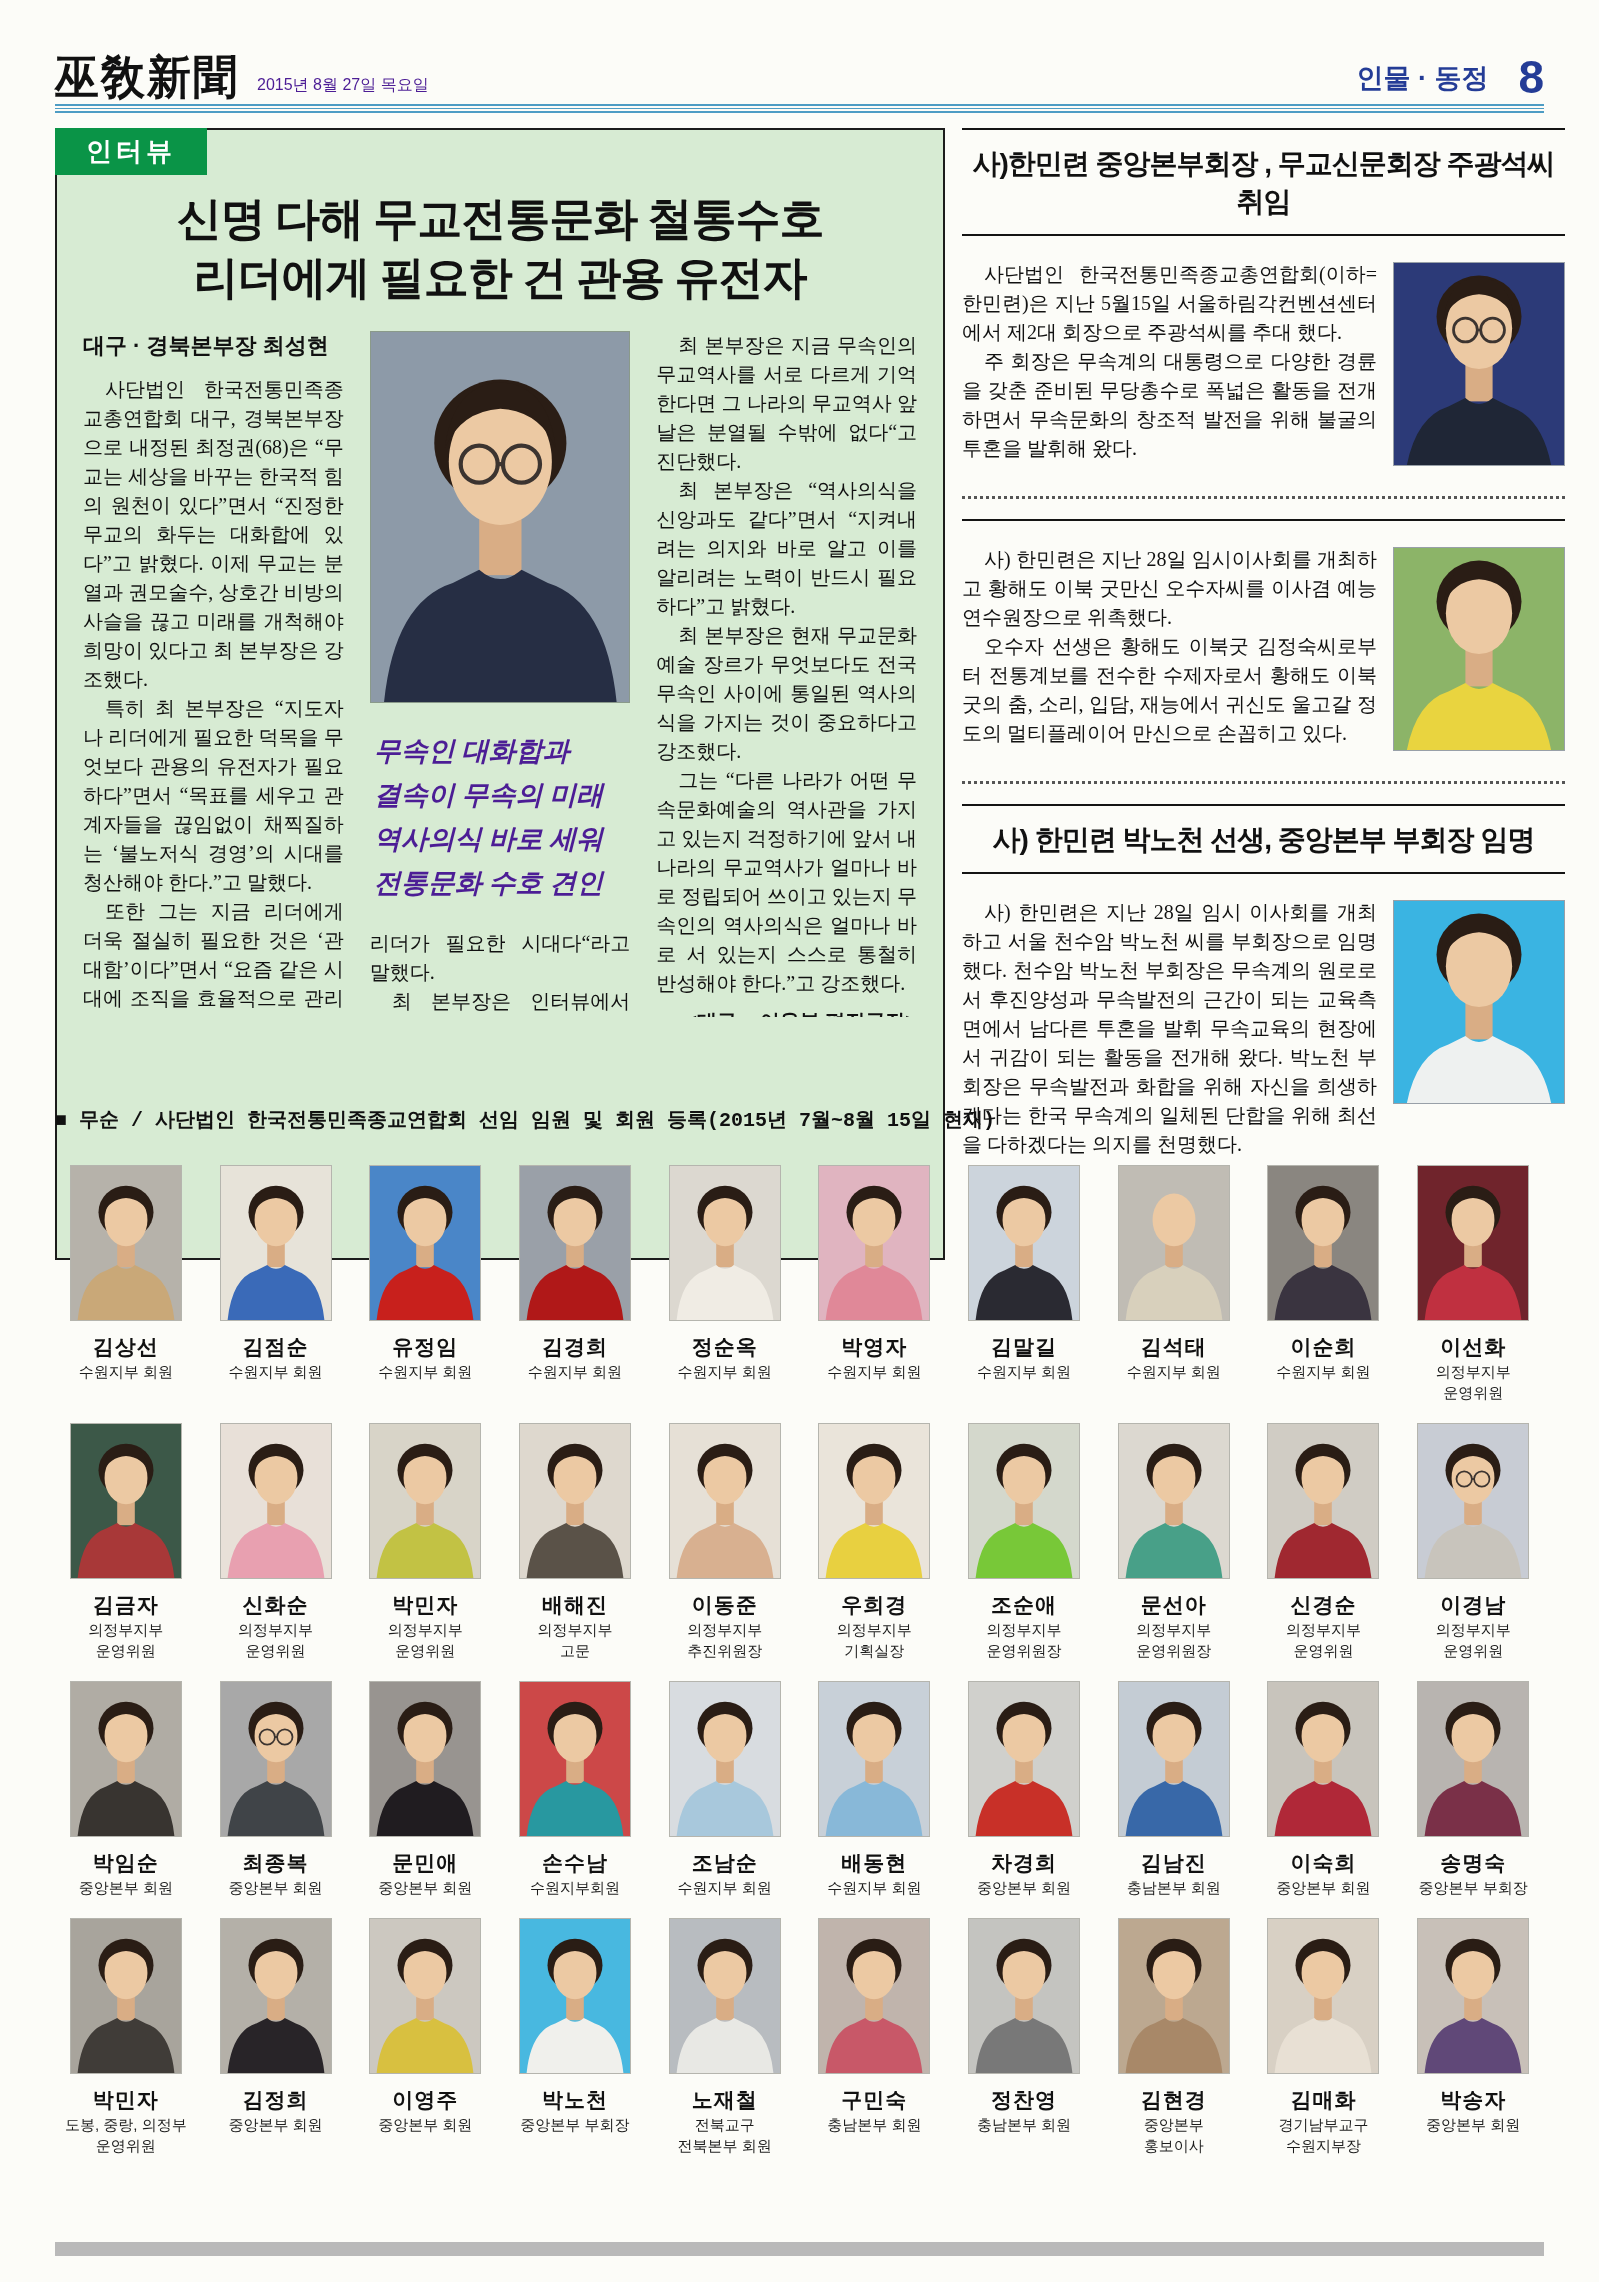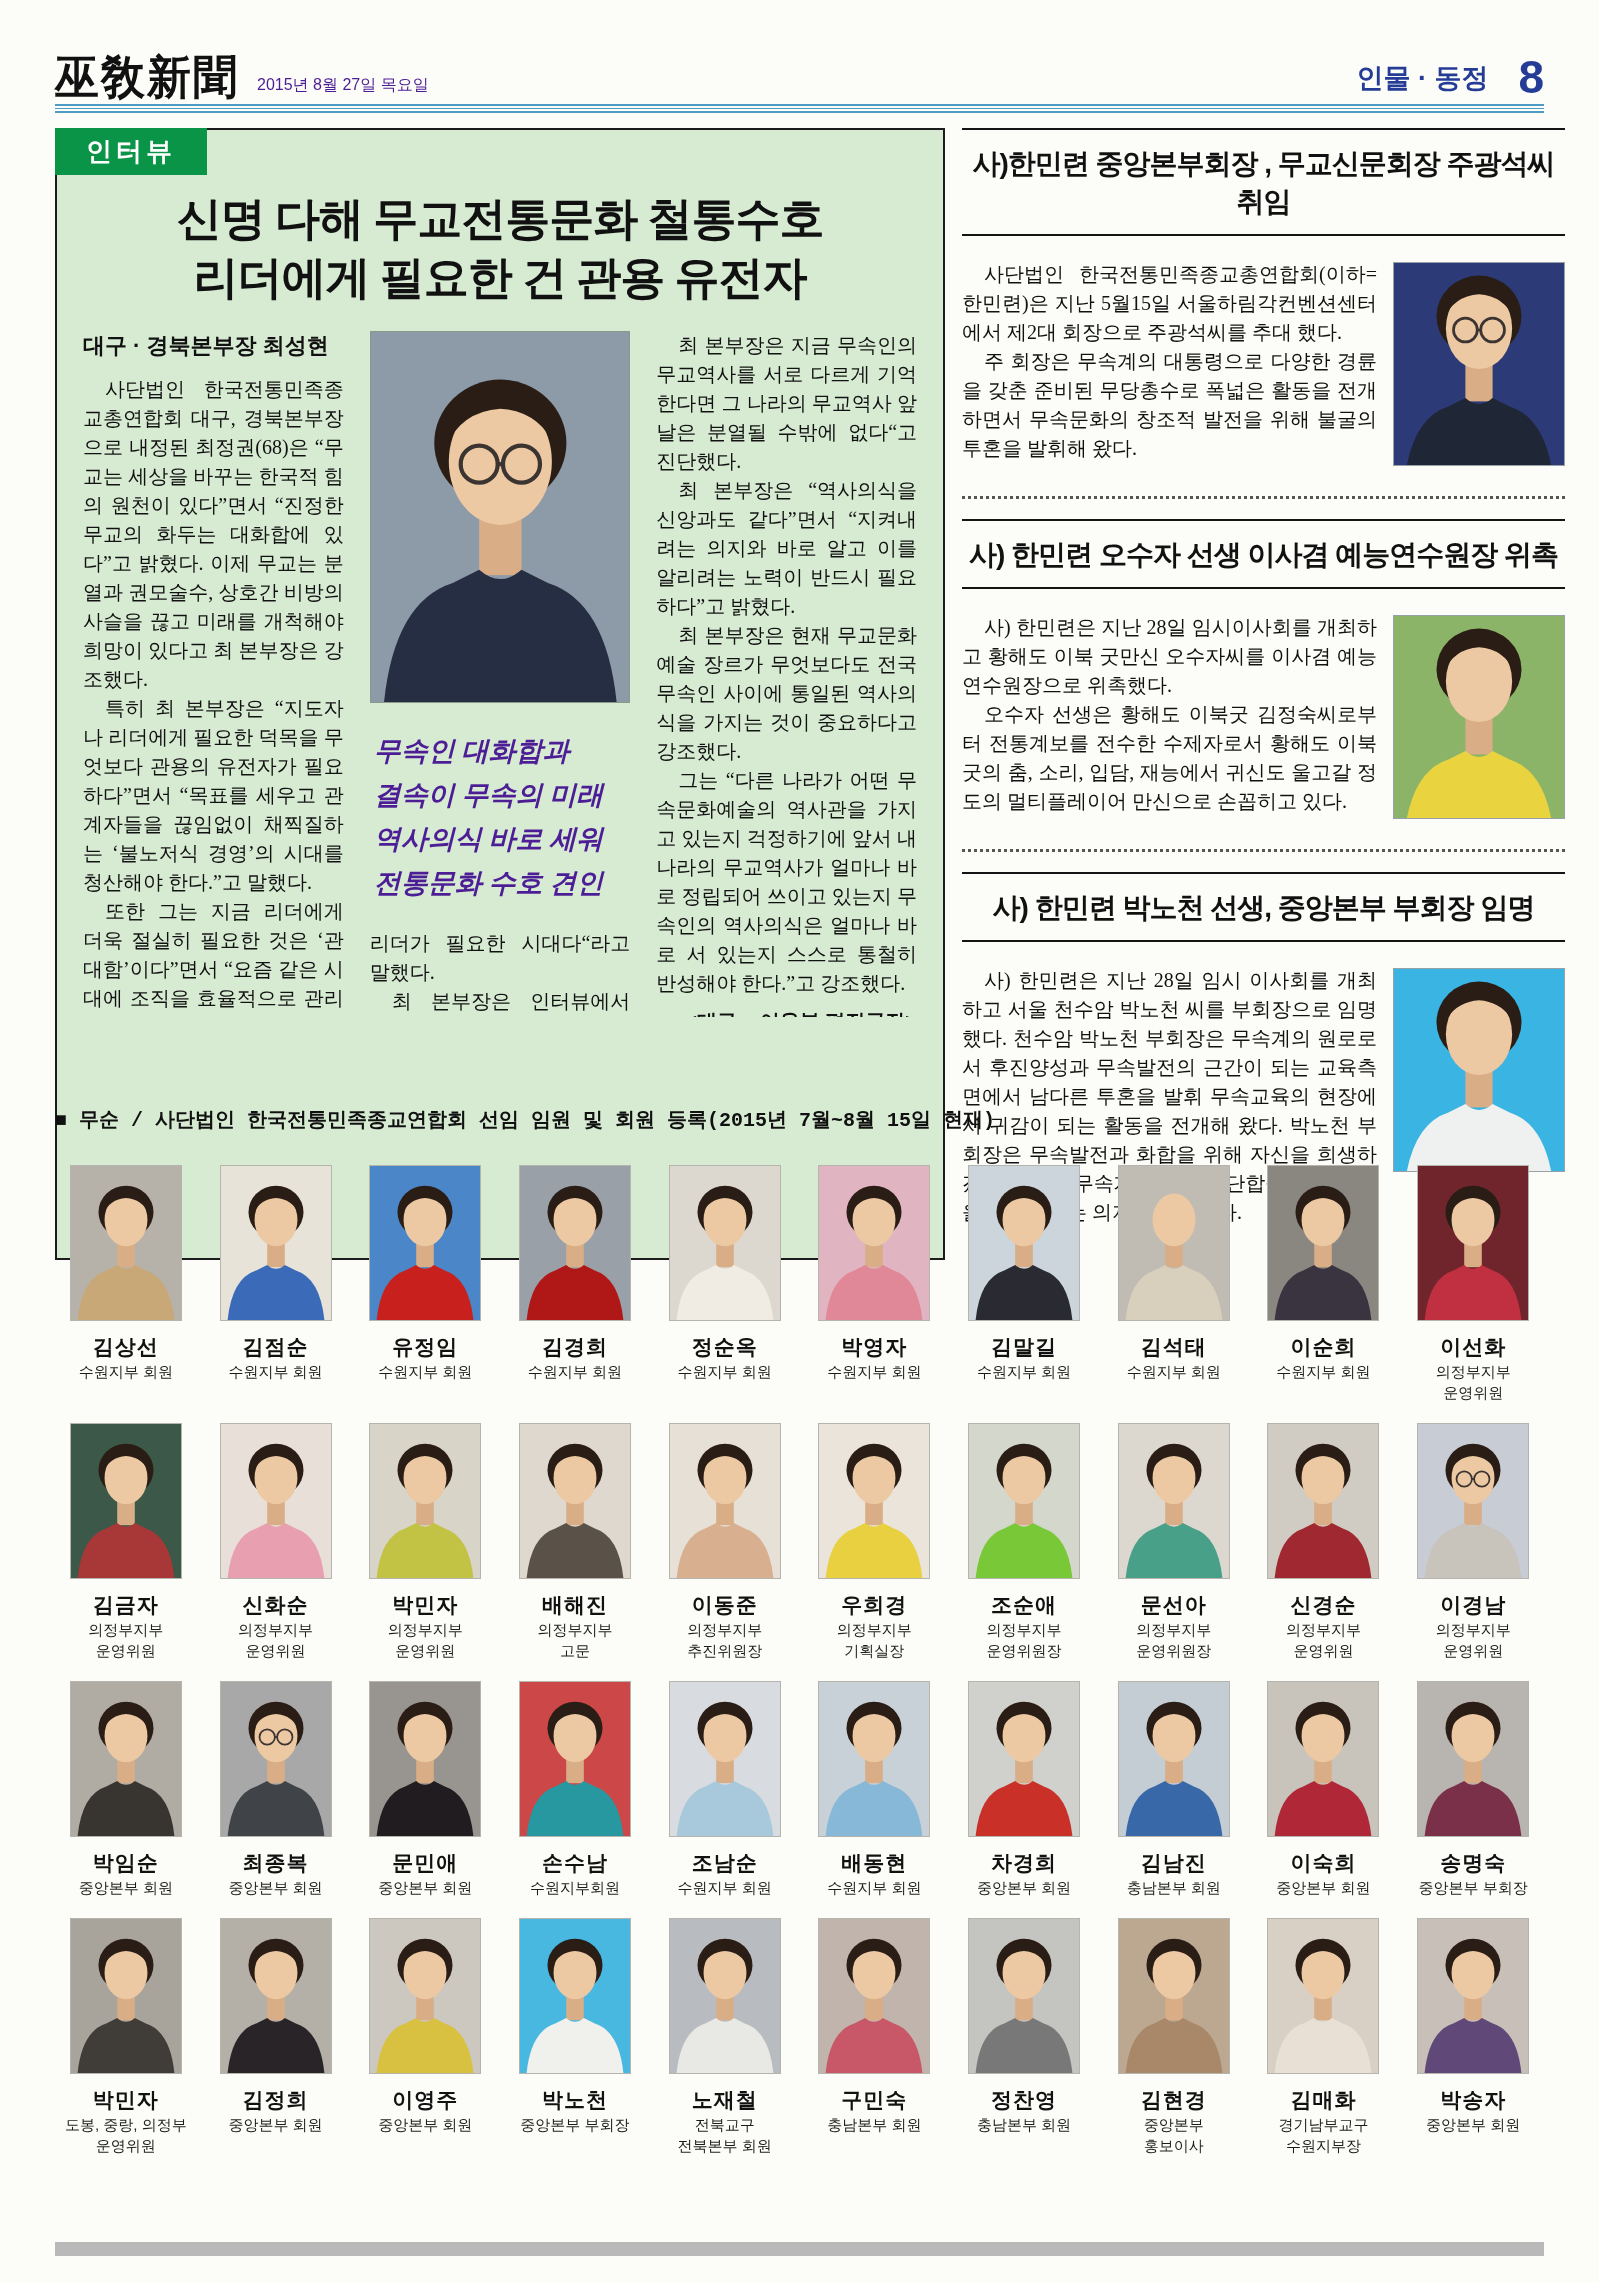--- a/index.html
+++ b/index.html
@@ -161,21 +161,20 @@
         <div>
             <p class="para">사단법인 한국전통민족종교총연합회(이하=한민련)은 지난 5월15일 서울하림각컨벤션센터에서 제2대 회장으로 주광석씨를 추대 했다.</p>
             <p class="para">주 회장은 무속계의 대통령으로 다양한 경륜을 갖춘 준비된 무당총수로 폭넓은 활동을 전개하면서 무속문화의 창조적 발전을 위해 불굴의 투혼을 발휘해 왔다.</p>
           </div>
       </div>
     </div>
 
     <div class="dotted-sep"></div>
 
     <div class="article">
-      <div class="article-title">사) 한민련 오수자 선생 이사겸 예능연수원장 위촉</div>
       <div class="article-body">
         <div class="article-photo"><svg viewBox="0 0 100 140" width="100%" height="100%" preserveAspectRatio="xMidYMid slice">
               <rect width="100" height="140" fill="#8cb468"></rect>
               <ellipse cx="50" cy="42" rx="25" ry="24" fill="#2a1d15"></ellipse>
               <rect x="42" y="66" width="16" height="26" fill="#d9ad85"></rect>
               <ellipse cx="50" cy="49" rx="19.5" ry="24" fill="#ecc9a3"></ellipse>
               <path d="M29 44 Q32 20 50 19 Q68 20 71 44 Q65 30 50 29 Q35 30 29 44 Z" fill="#2a1d15"></path>
               <path d="M6 140 Q10 102 32 95 L42 90 Q50 97 58 90 L68 95 Q90 102 94 140 Z" fill="#e9d43f"></path>
             </svg></div>
         <div>

